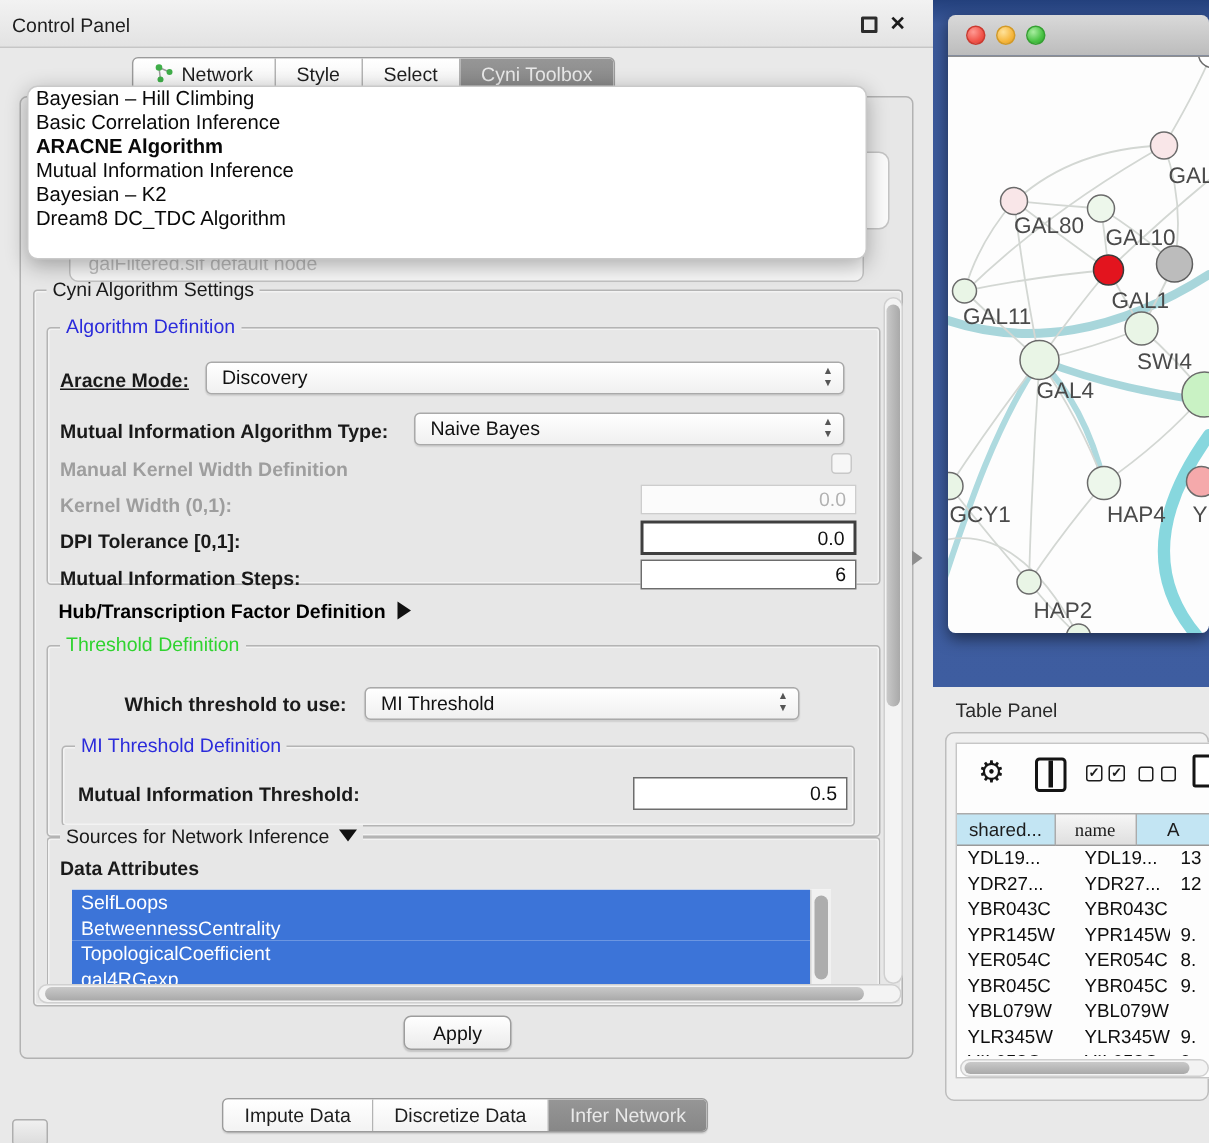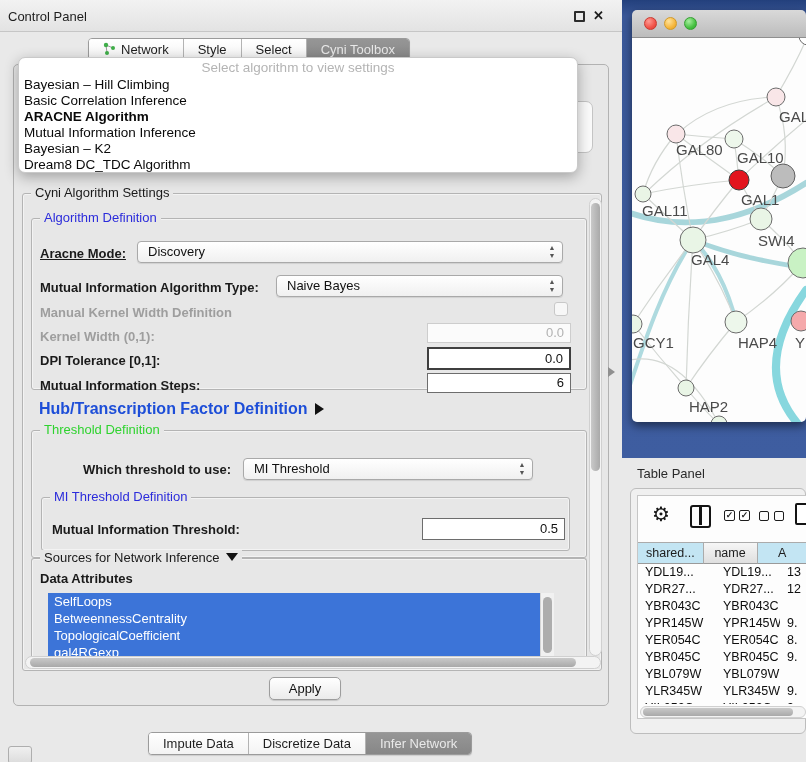--- a/index.html
+++ b/index.html
@@ -43,21 +43,21 @@
   .combo { position:absolute; height:22px; border:1px solid #a9a9a9; border-radius:4px; background:linear-gradient(#ffffff,#f0f0f0); font-size:13px; color:#111; line-height:20px; padding-left:10px; box-shadow:0 1px 1px rgba(0,0,0,.10); }
   .combo .arr { position:absolute; right:5px; top:2px; width:10px; text-align:center; color:#555; font-size:7px; line-height:8px; }
 
   .tfield { position:absolute; height:20px; background:#fff; font-size:13px; color:#111; text-align:right; padding-right:6px; line-height:18px; }
   .tfield.dis { border:1px solid #cdcdcd; color:#b2b2b2; background:#fbfbfb; }
   .tfield.strong { border:2px solid #3f3f3f; height:23px; line-height:19px; }
   .tfield.normal { border:1px solid #6d6d6d; }
 
   .chk { position:absolute; width:14px; height:14px; border:1px solid #c8c8c8; border-radius:3px; background:#f7f7f7; }
 
-  .hub-row { position:absolute; left:16px; top:206px; font-size:16px; font-weight:bold; color:#1d4ed8; }
+  .hub-row { position:absolute; left:16px; top:206px; font-size:13px; font-weight:bold; color:#000000; }
   .tri-right { display:inline-block; width:0; height:0; border-top:6px solid transparent; border-bottom:6px solid transparent; border-left:9px solid #111; margin-left:8px; vertical-align:-1px; }
   .tri-down { display:inline-block; width:0; height:0; border-left:6px solid transparent; border-right:6px solid transparent; border-top:8px solid #111; margin-left:6px; vertical-align:1px; }
 
   .attr-list { position:absolute; left:16px; top:34px; width:506px; height:72px; background:#fff; overflow:hidden; }
   .attr-item { height:17px; line-height:17px; font-size:13px; color:#fff; background:#3c74d8; padding-left:6px; width:492px; }
   .attr-scroll { position:absolute; left:492px; top:0; width:14px; height:72px; background:#f1f1f1; border-left:1px solid #d5d5d5; }
   .attr-thumb { position:absolute; left:2px; top:4px; width:9px; height:56px; border-radius:5px; background:#adadad; }
 
   .vscroll { position:absolute; left:566px; top:4px; width:13px; height:458px; background:#f3f3f3; border:1px solid #d0d0d0; border-radius:7px; }
   .vthumb { position:absolute; left:1px; top:4px; width:9px; height:268px; border-radius:5px; background:linear-gradient(90deg,#c9c9c9,#a9a9a9); }
@@ -135,20 +135,21 @@
     <div class="seg">
         <span>Select</span>
       </div>
     <div class="seg sel">
         <span>Cyni Toolbox</span>
       </div>
   </div>
 
   <div class="cp-pane">
 
+    <div class="bg-combo">galFiltered.sif default node</div>
     <div class="combo-frag"></div>
 
     <div class="grp grp-cyni">
       <div class="grp-title t-black">Cyni Algorithm Settings</div>
 
       <div class="grp grp-algdef">
         <div class="grp-title t-blue">Algorithm Definition</div>
 
         <div class="lbl" style="left:8px; top:27px;text-decoration:underline;">Aracne Mode:</div>
         <div class="combo" style="left:105px; top:22px; width:426px;">
@@ -216,21 +217,20 @@
         </div>
       <div class="hscroll">
           <div class="hthumb"></div>
         </div>
     </div>
 
     <div class="apply-btn">Apply</div>
   </div>
 
   <div class="alg-popup">
-    <div class="alg-prompt">Select algorithm to view settings</div>
     <div class="alg-item">Bayesian – Hill Climbing</div>
     <div class="alg-item">Basic Correlation Inference</div>
     <div class="alg-item bold">ARACNE Algorithm</div>
     <div class="alg-item">Mutual Information Inference</div>
     <div class="alg-item">Bayesian – K2</div>
     <div class="alg-item">Dream8 DC_TDC Algorithm</div>
   </div>
 
   <div class="segbar" style="left:148px; top:732px;">
     <div class="seg">
@@ -320,21 +320,21 @@
       <div class="gear">⚙</div>
       <div class="col-icon"></div>
       <div class="chk-ico" style="left:86px;">✓</div>
       <div class="chk-ico" style="left:101px;">✓</div>
       <div class="box-ico" style="left:121px;"></div>
       <div class="box-ico" style="left:136px;"></div>
       <div class="doc-ico"></div>
 
       <div class="tp-header">
         <div class="tp-hcell hl" style="width:78px;">shared...</div>
-        <div class="tp-hcell" style="width:64px;">name</div>
+        <div class="tp-hcell" style="width:64px;font-family:Liberation Serif, serif;">name</div>
         <div class="tp-hcell hl" style="width:60px;">A</div>
       </div>
       <div class="tp-rows">
           <div class="tp-row">
             <div class="tp-cell c0">YDL19...</div>
             <div class="tp-cell c1">YDL19...</div>
             <div class="tp-cell c2">13</div>
           </div>
           <div class="tp-row">
             <div class="tp-cell c0">YDR27...</div>

